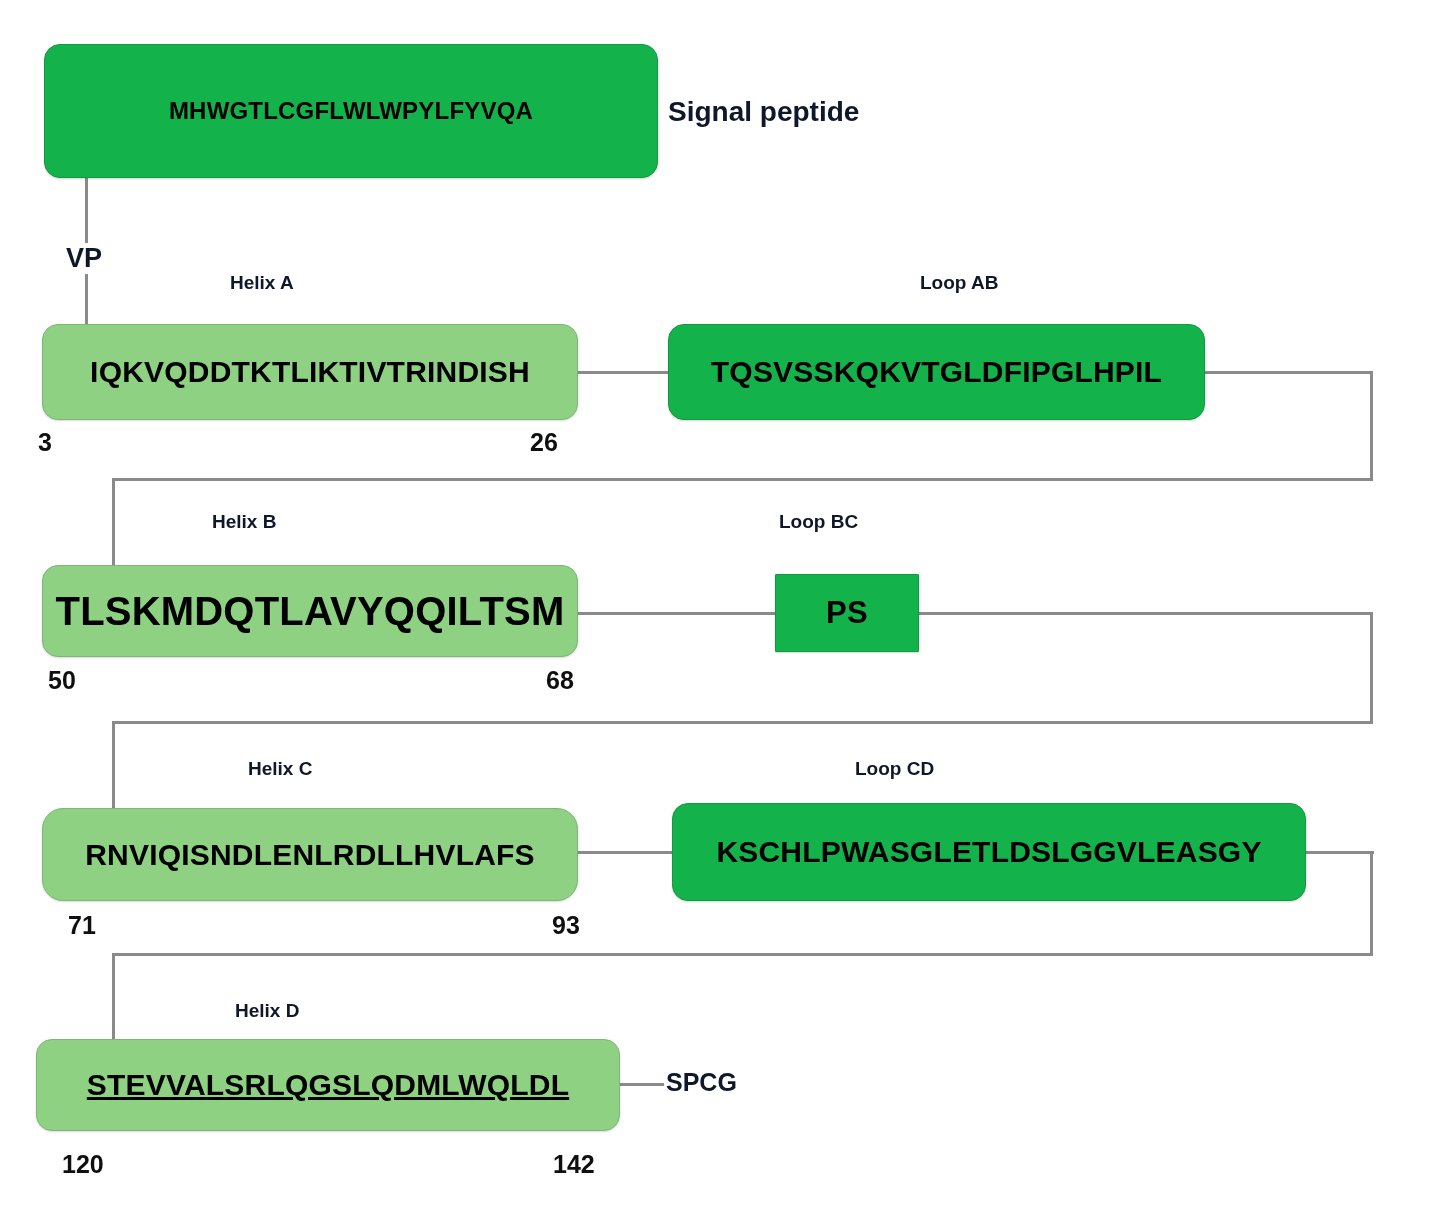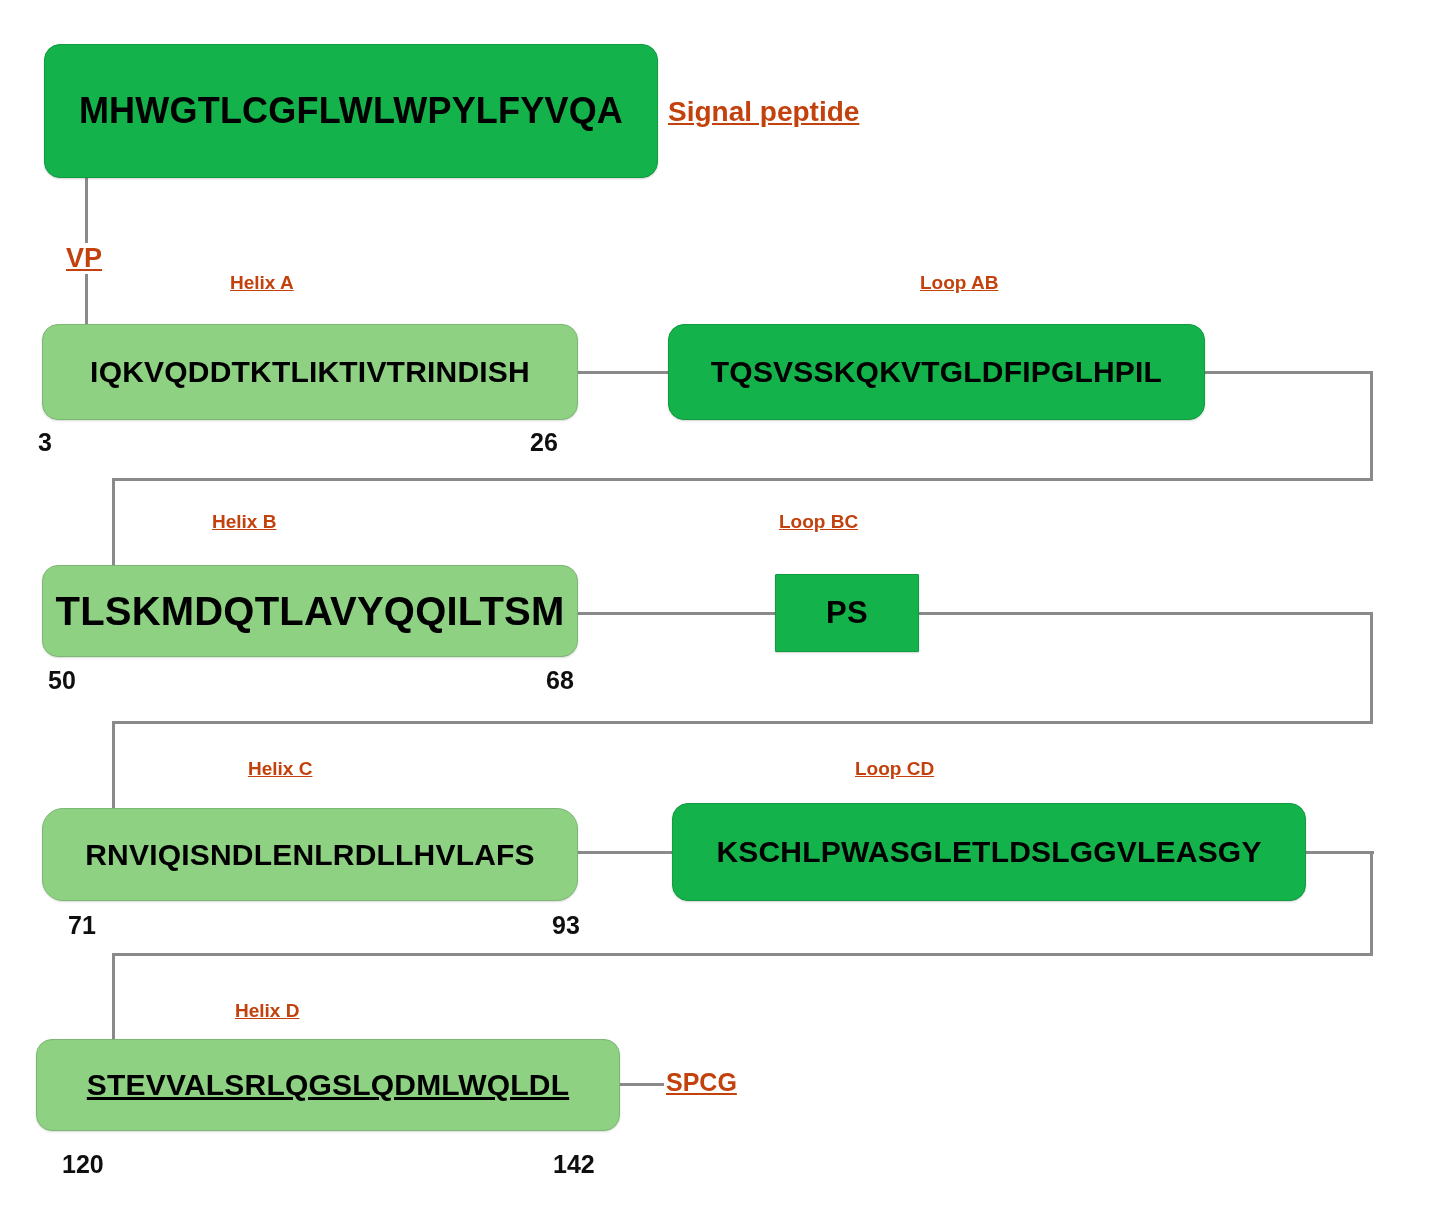--- a/index.html
+++ b/index.html
@@ -40,24 +40,23 @@
   .box.light {
     background: #8ed183;
     border: 1px solid #7cb873;
     box-shadow: 0 1px 2px rgba(0,0,0,0.15);
   }
 
   
   .label {
     position: absolute;
     font-weight: bold;
-    color: #c2410c;
+    color: #0f172a;
     white-space: nowrap;
     z-index: 4;
-    text-decoration: underline;
   }
   .seg-label { font-size: 19px; }
   .side-label { font-size: 28px; }
   .tail-label { font-size: 25px; }
   .vp-label   { font-size: 27px; }
   .num {
     position: absolute;
     font-size: 25px;
     font-weight: bold;
     color: #100f0f;
@@ -71,21 +70,21 @@
     z-index: 1;
   }
   .conn.h { height: 3px; }
   .conn.v { width: 3px; }
 </style>
 </head>
 <body>
 
 <div id="diagram">
 
-  <div class="box dark" style="left:44px; top:44px; width:614px; height:134px; font-size:36px;">MHWGTLCGFLWLWPYLFYVQA</div>
+  <div class="box dark" style="left:44px; top:44px; width:614px; height:134px; font-size:24px;">MHWGTLCGFLWLWPYLFYVQA</div>
 
   <div class="label side-label" style="left:668px; top:96px;">Signal peptide</div>
 
   <div class="conn v" style="left:85px; top:178px; height:148px;"></div>
   <div class="label vp-label" style="left:64px; top:243px; background:#ffffff; padding:0 2px;">VP</div>
 
   <div class="label seg-label" style="left:230px; top:272px;">Helix A</div>
 
   <div class="box light" style="left:42px; top:324px; width:536px; height:96px; font-size:30px;">IQKVQDDTKTLIKTIVTRINDISH</div>
 

